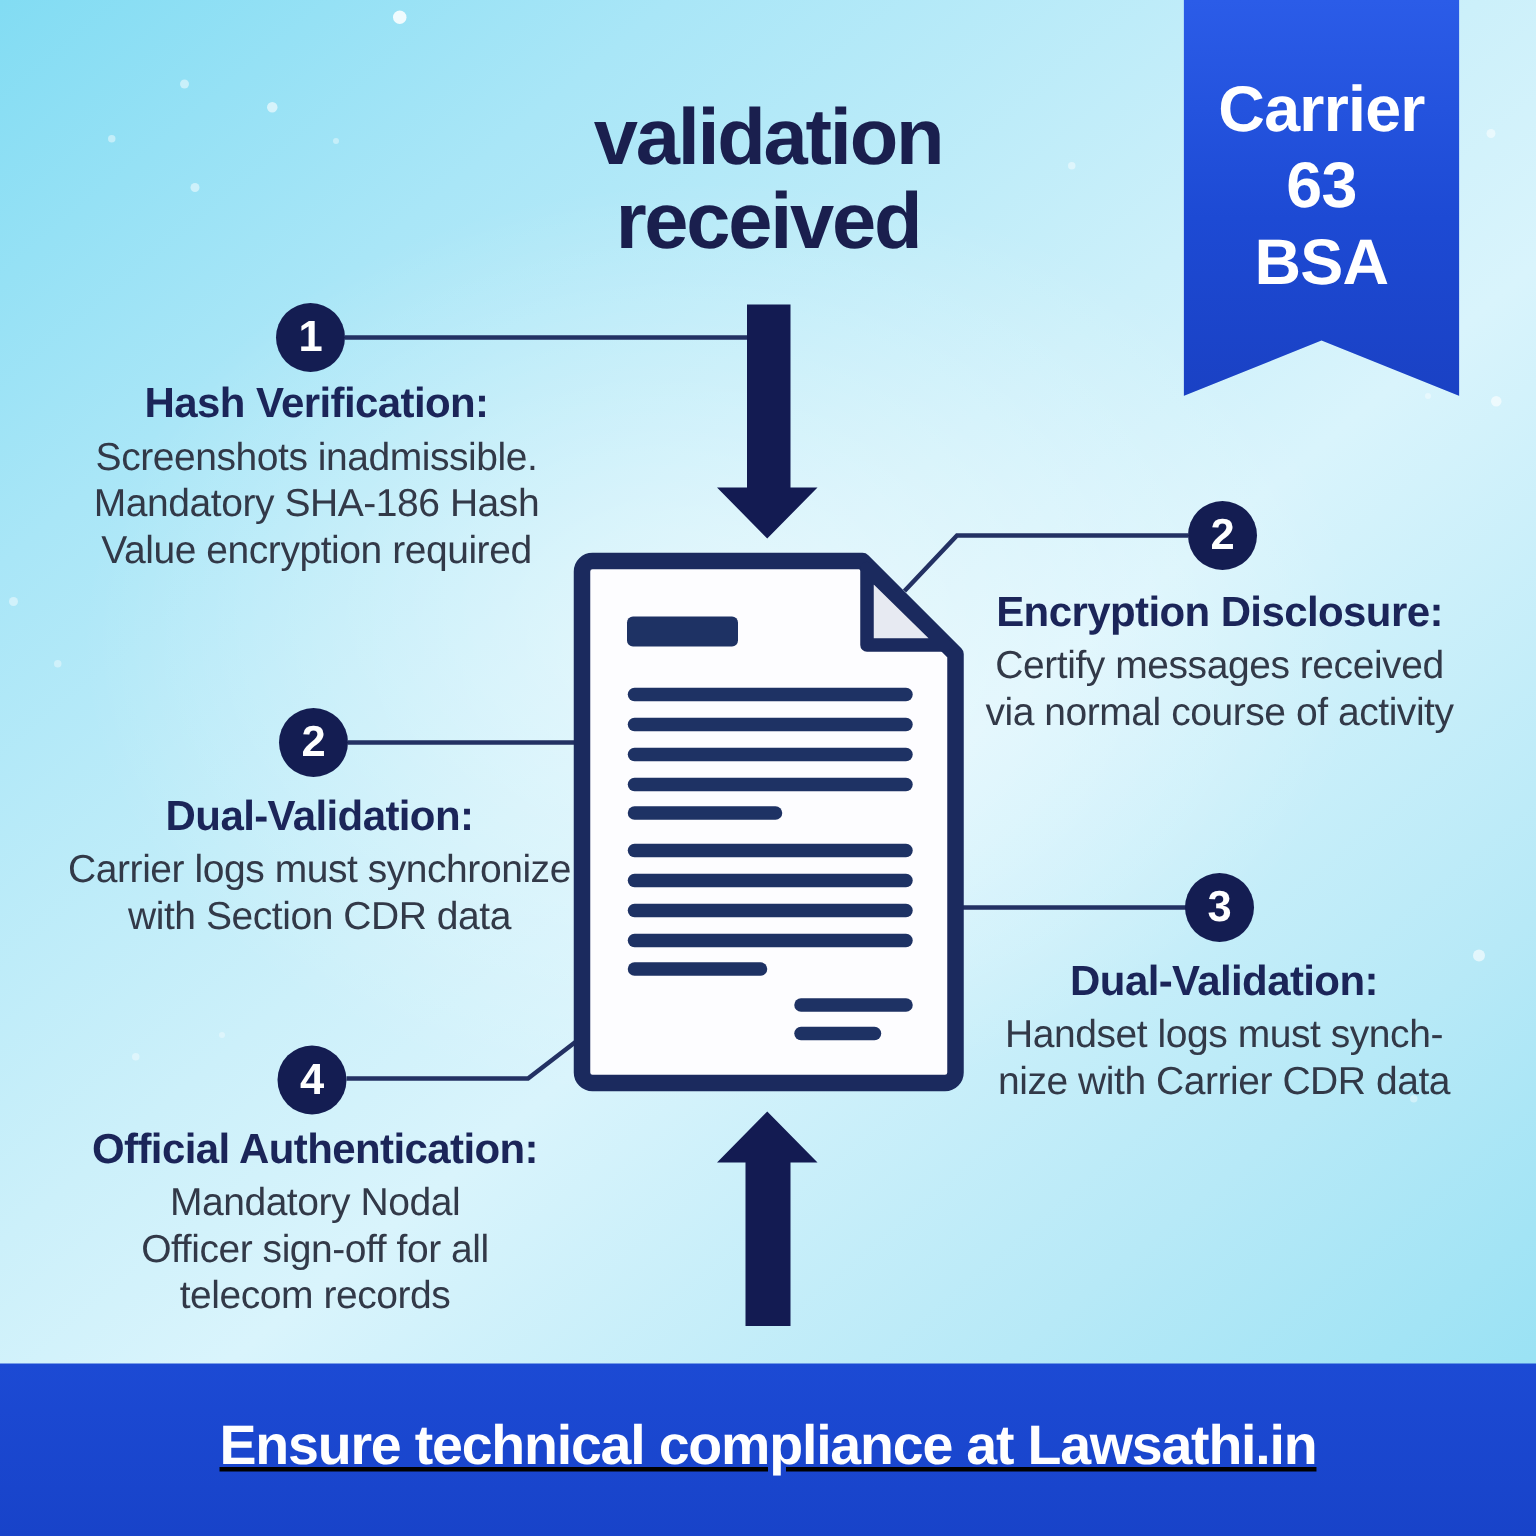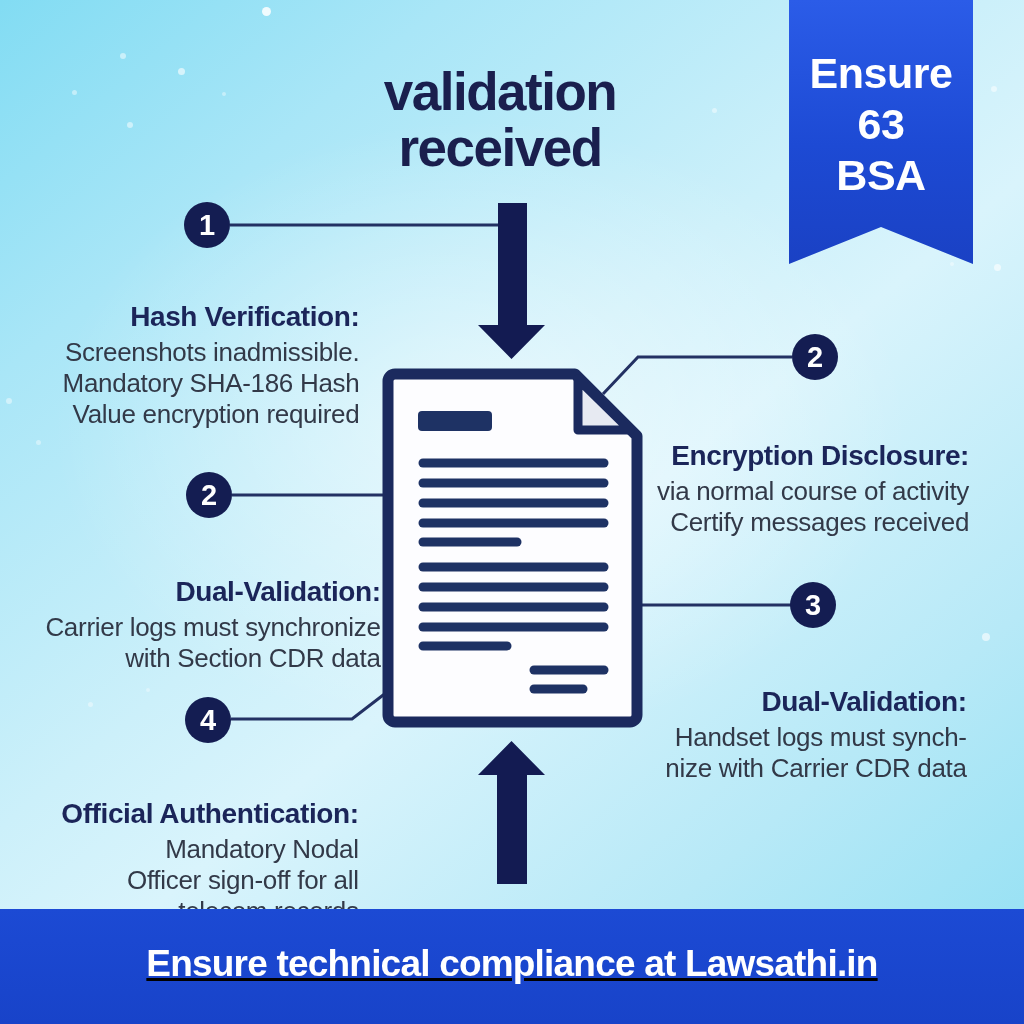--- a/index.html
+++ b/index.html
@@ -6,37 +6,37 @@
   .canvas{
     position:relative;width:1024px;height:1024px;overflow:hidden;
     font-family:"Liberation Sans",sans-serif;
     background:
       radial-gradient(ellipse 58% 42% at 47% 42%, rgba(255,255,255,0.55), rgba(255,255,255,0) 72%),
       linear-gradient(140deg,#82dcf3 0%,#a9e6f7 20%,#ccf0fa 44%,#d9f4fc 55%,#b7e9f7 78%,#8fdff3 100%);
   }
   .dot{position:absolute;border-radius:50%;background:#fff;}
   .diagram{position:absolute;left:0;top:0;}
   .page-title{
-    position:absolute;top:64px;left:500px;transform:translateX(-50%);
+    position:absolute;top:64px;left:512px;transform:translateX(-50%);
     text-align:center;color:#1a1f4e;font-weight:bold;font-size:53px;
     line-height:56px;letter-spacing:-1.5px;white-space:nowrap;
   }
   .ribbon{
     position:absolute;left:789px;top:0;width:184px;height:264px;box-sizing:border-box;
     background:linear-gradient(180deg,#2b5ce8 0%,#1d4ad4 55%,#1a41c4 100%);
     clip-path:polygon(0 0,100% 0,100% 100%,50% 86%,0 100%);
     text-align:center;padding-top:48px;
   }
   .ribbon-line{color:#ffffff;font-weight:bold;font-size:43px;line-height:51px;letter-spacing:-0.5px;}
   .num-circle{
     position:absolute;width:46px;height:46px;border-radius:50%;
     background:#141d52;color:#fff;display:flex;align-items:center;justify-content:center;
     font-size:29px;font-weight:bold;
   }
-  .callout{position:absolute;transform:translateX(-50%);text-align:right;white-space:nowrap;margin-top:48px;}
+  .callout{position:absolute;transform:translateX(-50%);text-align:center;white-space:nowrap;}
   .callout-heading{margin:0 0 4px 0;font-size:28px;font-weight:bold;color:#1b2559;letter-spacing:-0.4px;}
   .callout-line{font-size:26px;line-height:31px;color:#323948;letter-spacing:-0.3px;}
   .banner{
     position:absolute;left:0;top:909px;width:1024px;height:115px;
     background:linear-gradient(180deg,#1c4ad4 0%,#1843c9 100%);
     display:flex;align-items:center;justify-content:center;text-decoration:underline;
   }
   .banner-text{color:#ffffff;font-size:37px;font-weight:bold;letter-spacing:-0.8px;padding-bottom:6px;}
 </style>
 </head>
@@ -96,21 +96,21 @@
       </g>
     </g>
   </svg>
 
   <div class="page-title">
     <div>validation</div>
     <div>received</div>
   </div>
 
   <div class="ribbon">
-    <div class="ribbon-line">Ensure</div>
+    <div class="ribbon-line">Carrier</div>
     <div class="ribbon-line">63</div>
     <div class="ribbon-line">BSA</div>
   </div>
 
   <div class="num-circle" style="left:184px;top:202px;">
     <span>1</span>
   </div>
   <div class="num-circle" style="left:792px;top:334px;">
     <span>2</span>
   </div>
@@ -126,22 +126,22 @@
 
   <div class="callout" style="left:211px;top:253px;">
     <h3 class="callout-heading">Hash Verification:</h3>
     <div class="callout-line">Screenshots inadmissible.</div>
     <div class="callout-line">Mandatory SHA-186 Hash</div>
     <div class="callout-line">Value encryption required</div>
   </div>
 
   <div class="callout" style="left:813px;top:392px;">
     <h3 class="callout-heading">Encryption Disclosure:</h3>
+    <div class="callout-line">Certify messages received</div>
     <div class="callout-line">via normal course of activity</div>
-    <div class="callout-line">Certify messages received</div>
   </div>
 
   <div class="callout" style="left:213px;top:528px;">
     <h3 class="callout-heading">Dual-Validation:</h3>
     <div class="callout-line">Carrier logs must synchronize</div>
     <div class="callout-line">with Section CDR data</div>
   </div>
 
   <div class="callout" style="left:816px;top:638px;">
     <h3 class="callout-heading">Dual-Validation:</h3>

